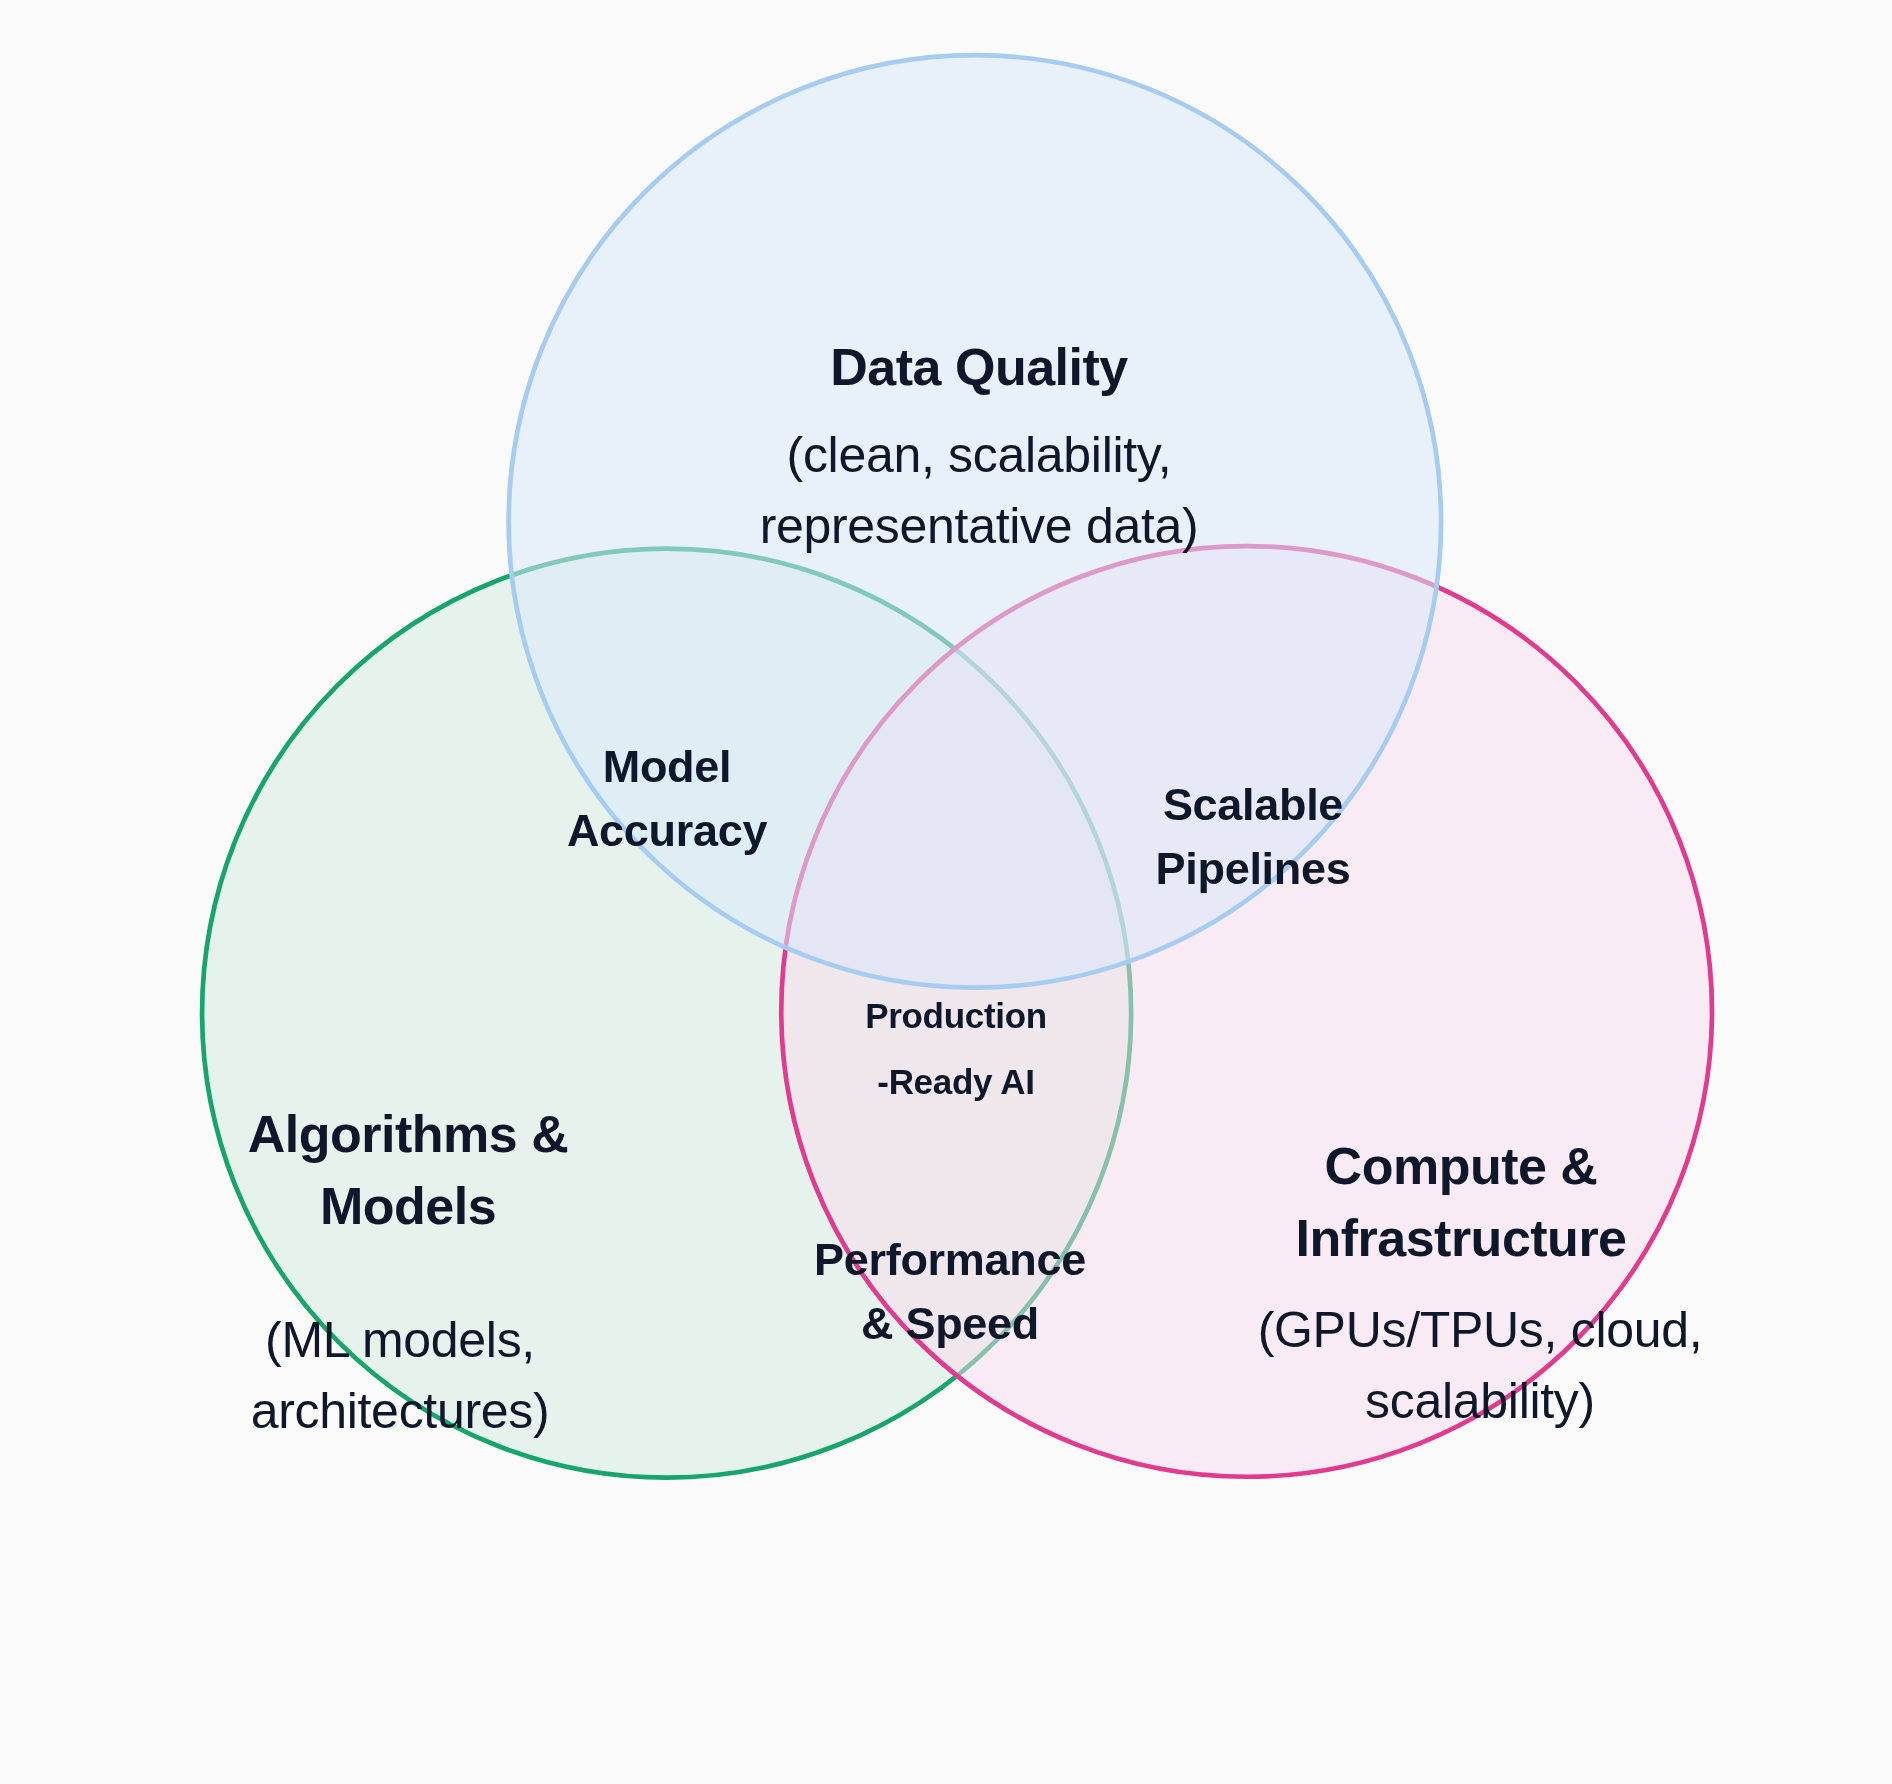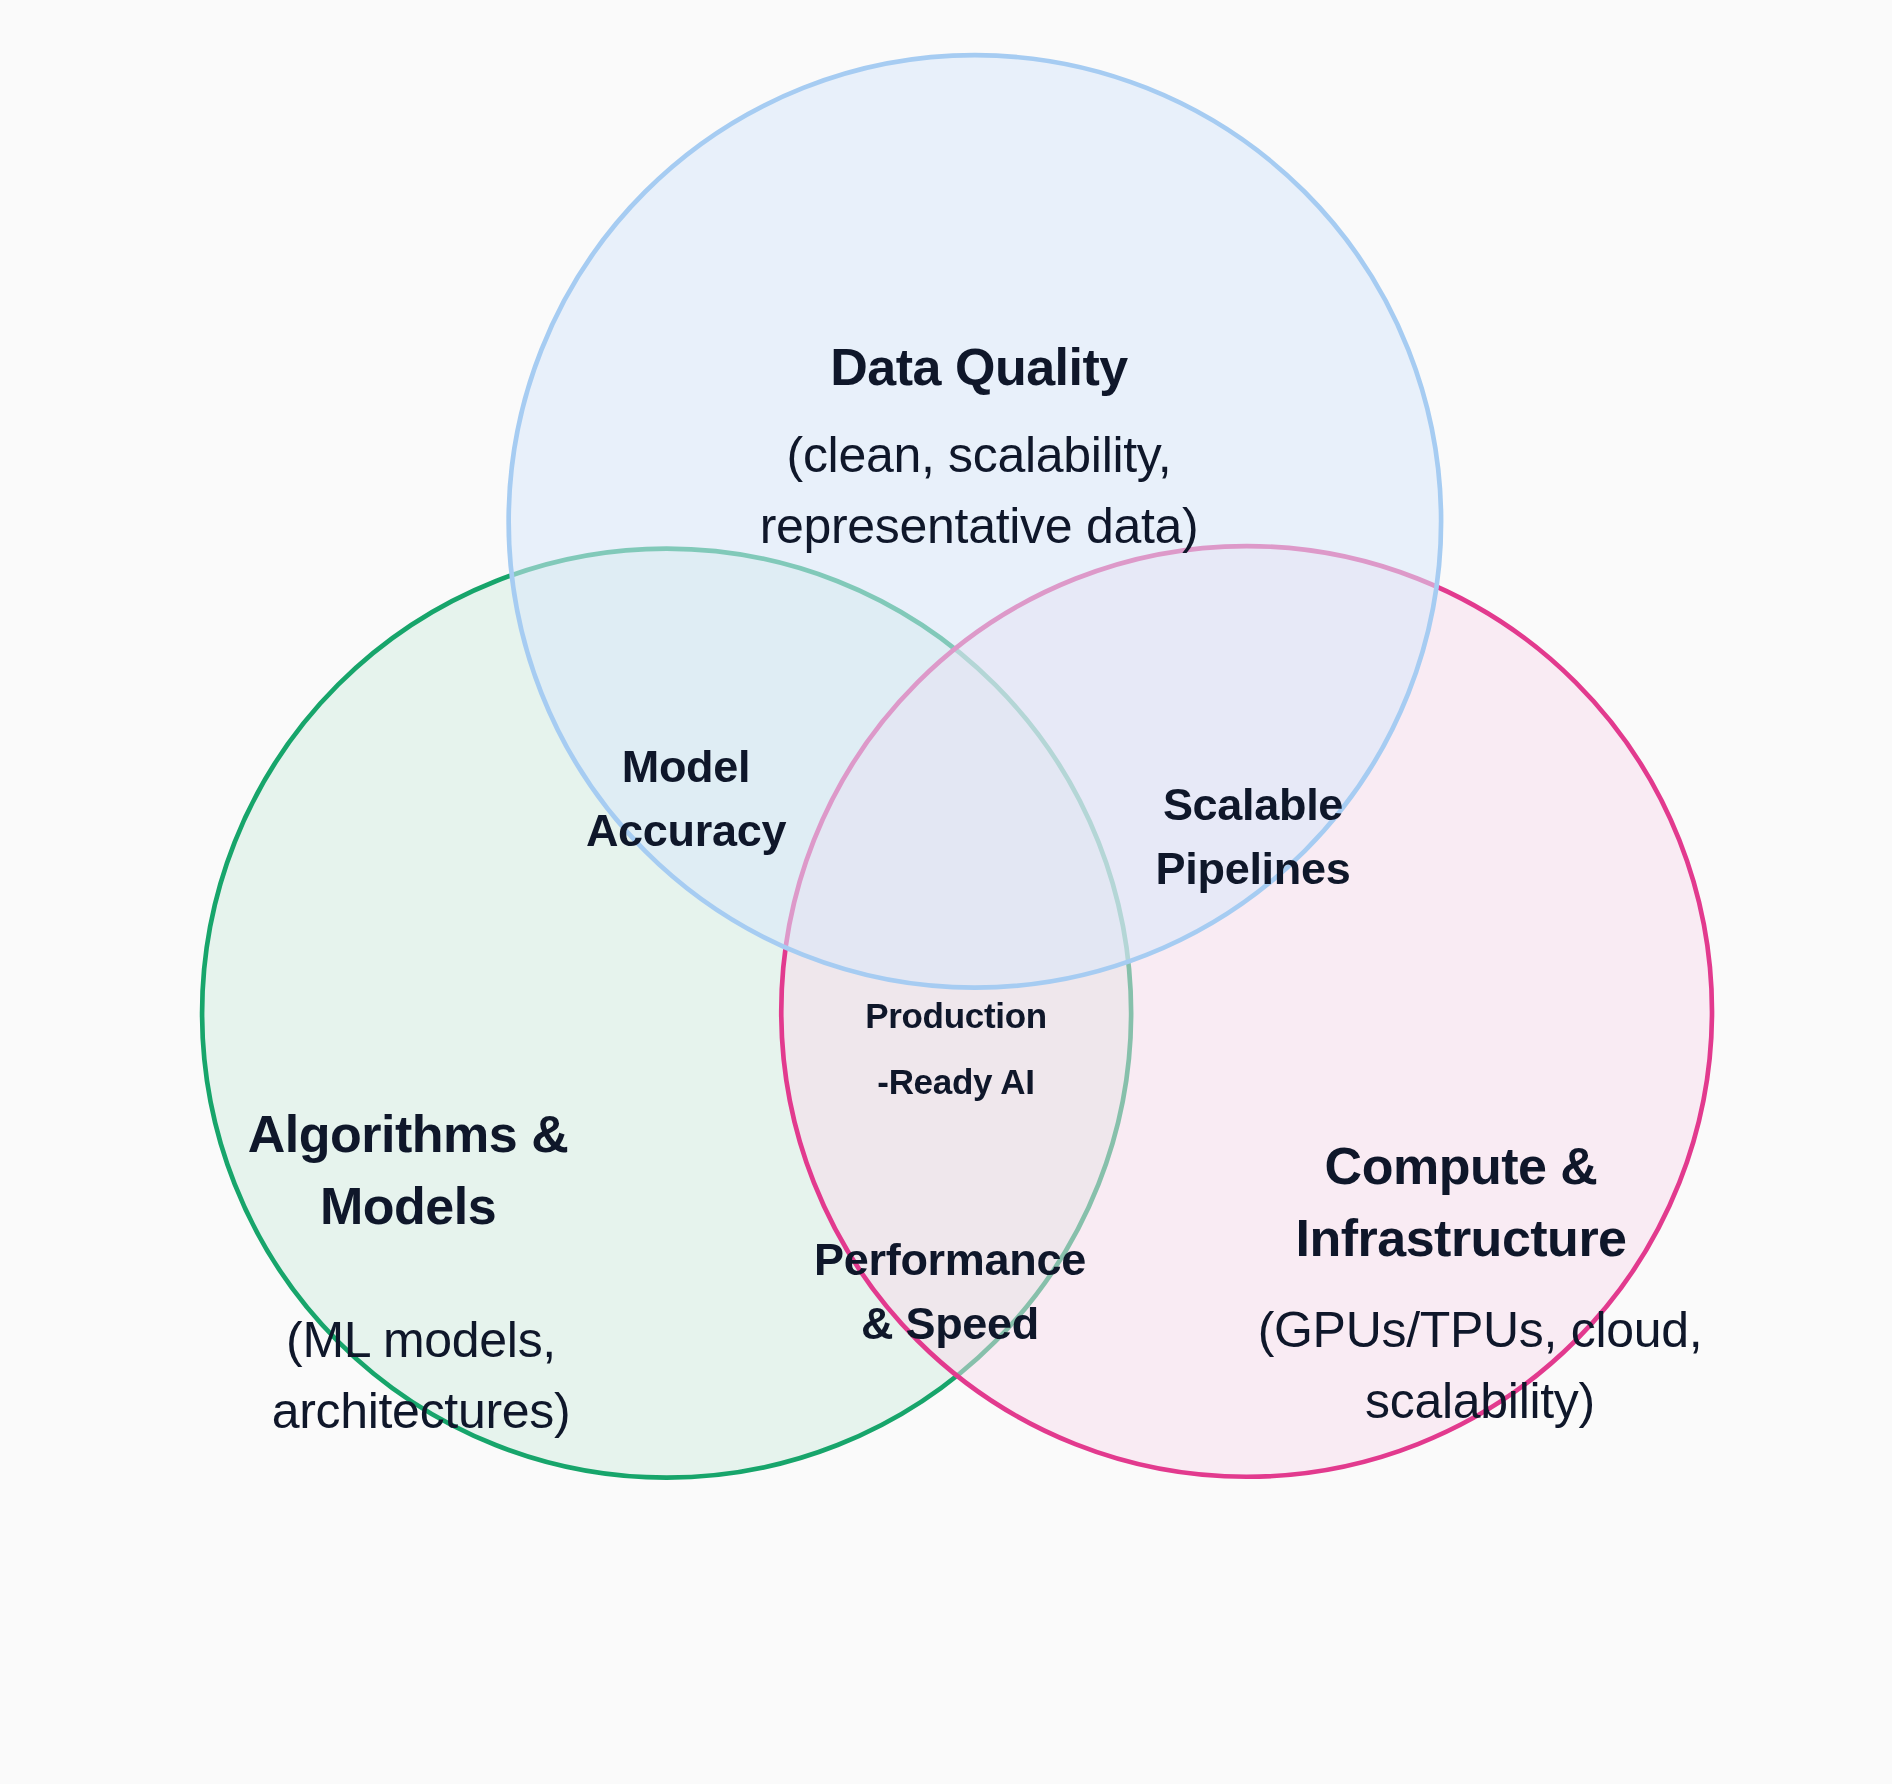--- a/index.html
+++ b/index.html
@@ -69,35 +69,35 @@
   </div>
   <div class="label sub" style="left:979px; top:491px;">
     <div>(clean, scalability,</div>
     <div>representative data)</div>
   </div>
 
   <div class="label title-lg" style="left:408px; top:1170px;">
     <div>Algorithms &amp;</div>
     <div>Models</div>
   </div>
-  <div class="label sub" style="left:421px; top:1376px;text-align:center;">
+  <div class="label sub" style="left:400px; top:1376px;text-align:center;">
     <div>(ML models,</div>
     <div>architectures)</div>
   </div>
 
   <div class="label sub" style="left:1480px; top:1366px;">
     <div>(GPUs/TPUs, cloud,</div>
     <div>scalability)</div>
   </div>
   <div class="label title-lg" style="left:1461px; top:1202px;">
     <div>Compute &amp;</div>
     <div>Infrastructure</div>
   </div>
 
-  <div class="label overlap" style="left:667px; top:799px;margin-left:19px;">
+  <div class="label overlap" style="left:667px; top:799px;">
     <div>Model</div>
     <div>Accuracy</div>
   </div>
   <div class="label overlap" style="left:1253px; top:819px;margin-top:18px;">
     <div>Scalable</div>
     <div>Pipelines</div>
   </div>
   <div class="label overlap" style="left:950px; top:1292px;">
     <div>Performance</div>
     <div>&amp; Speed</div>

